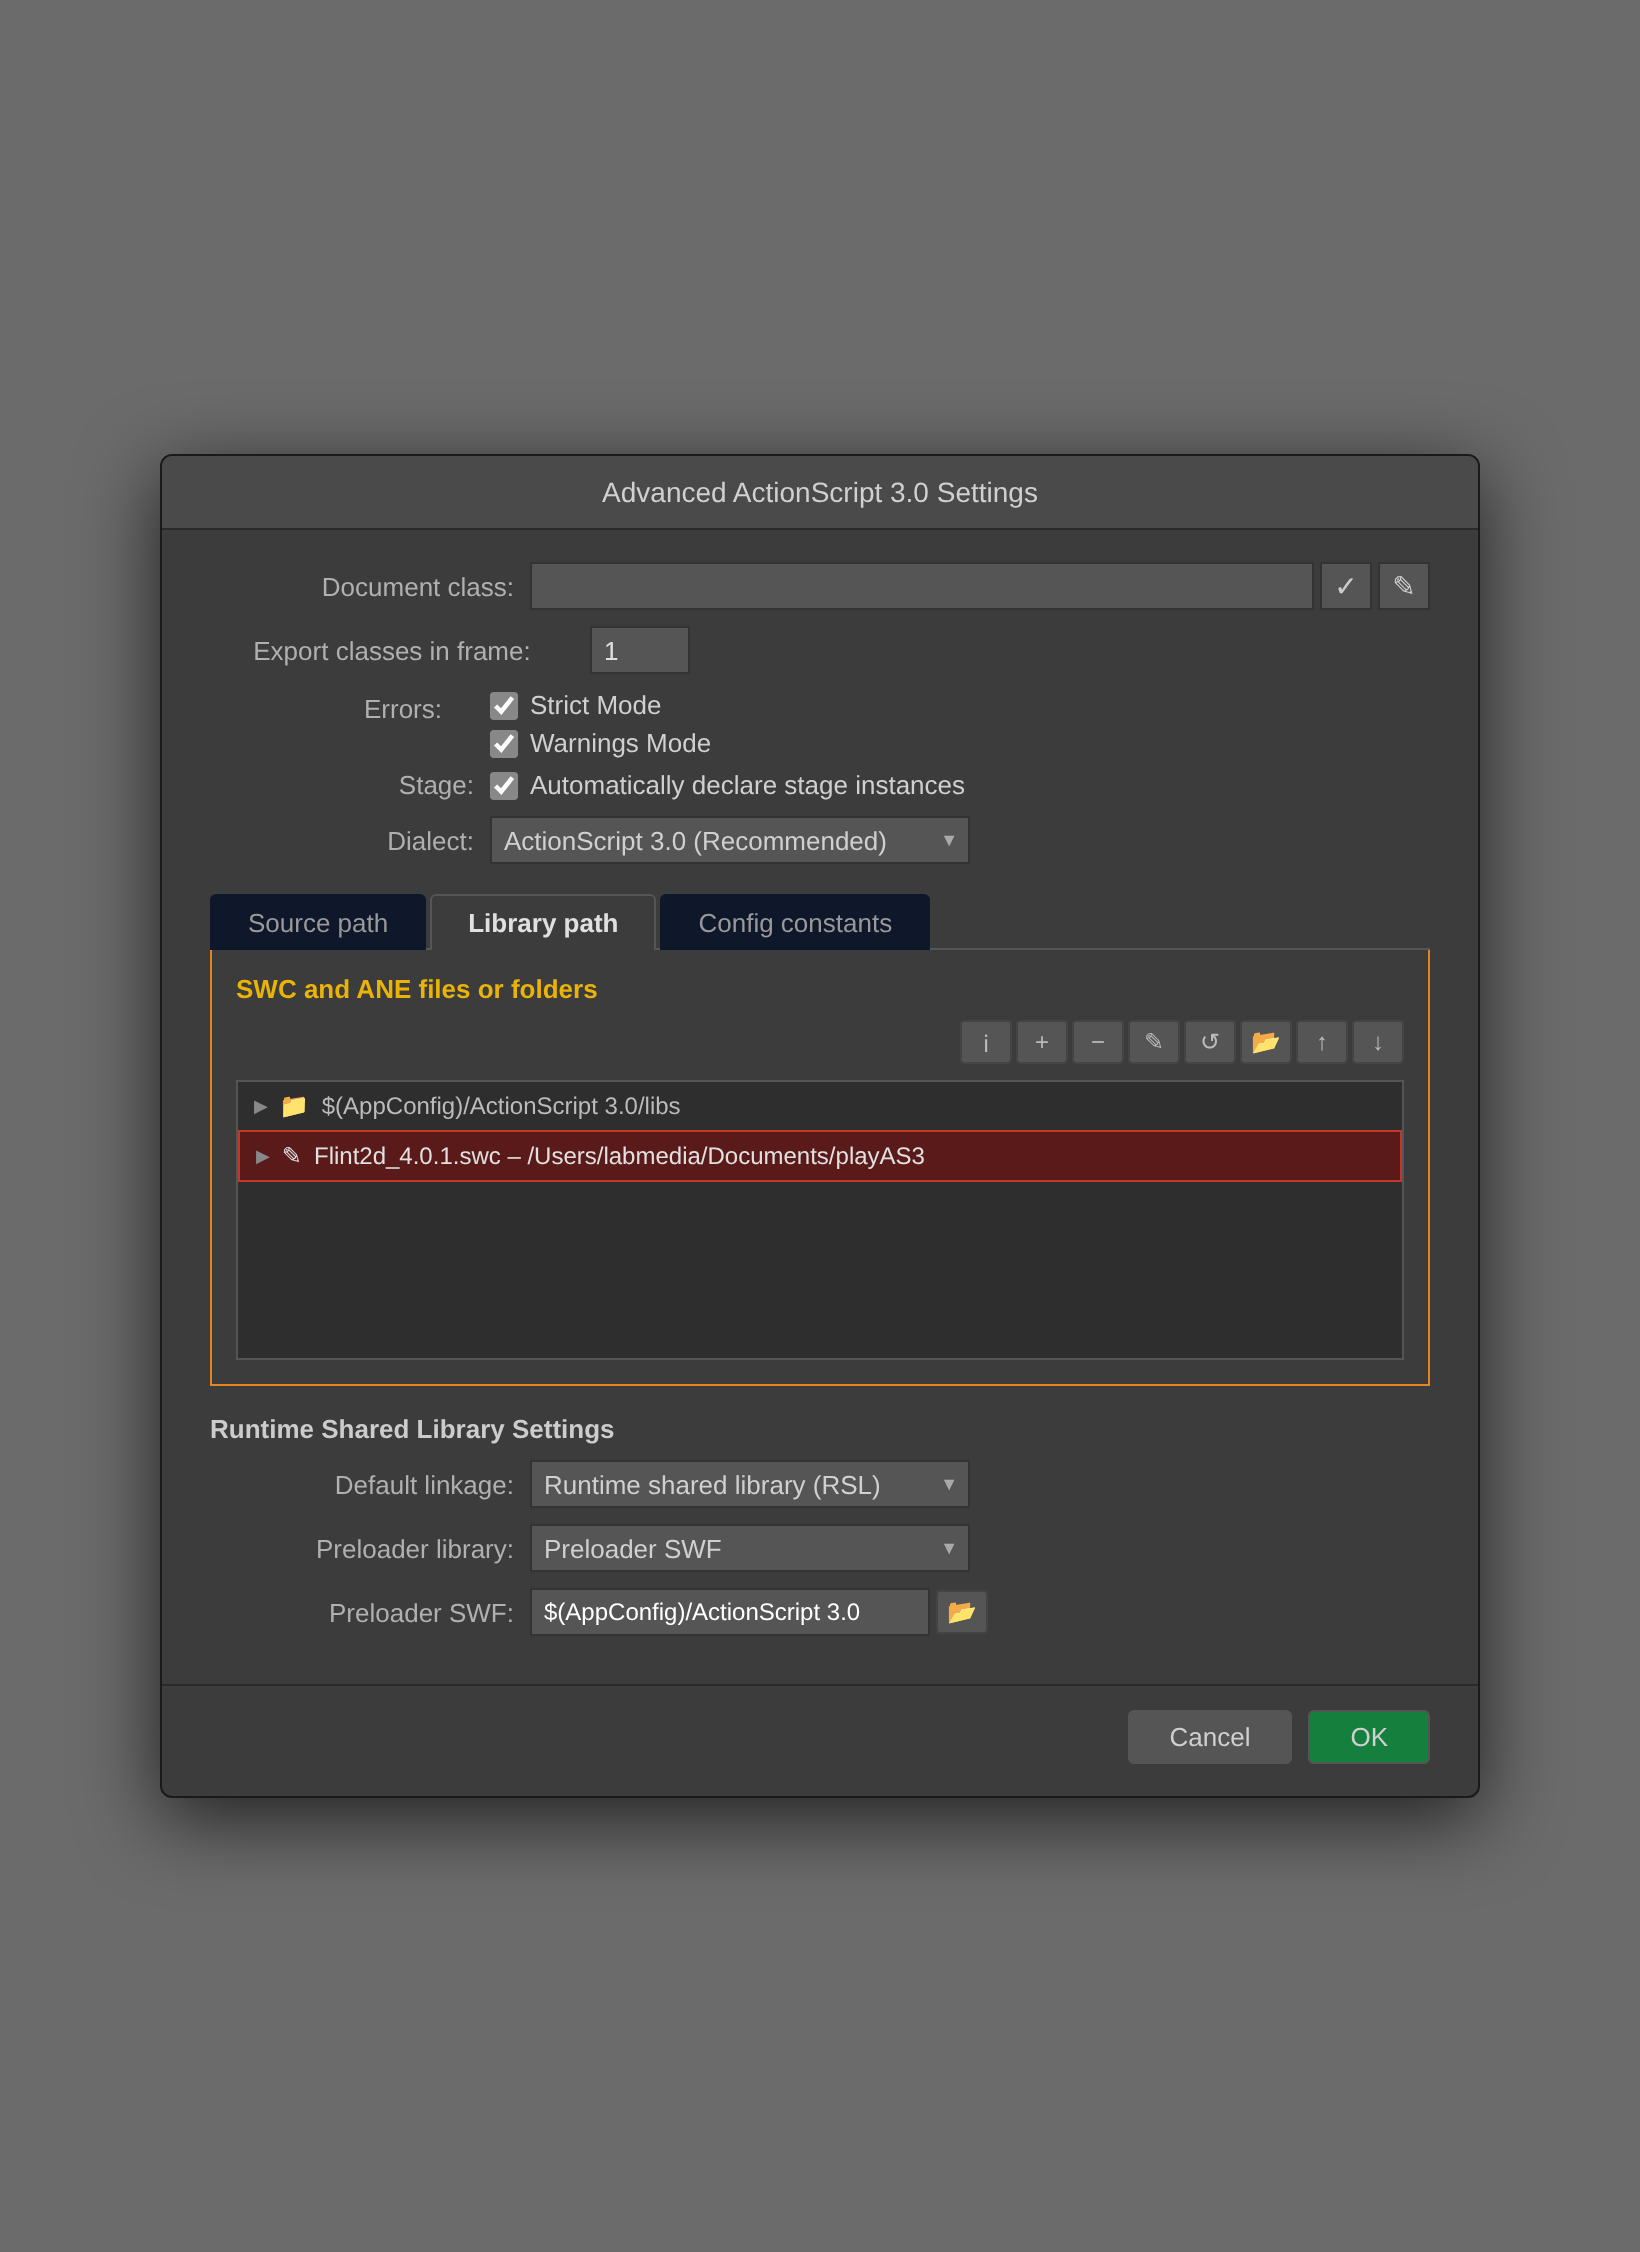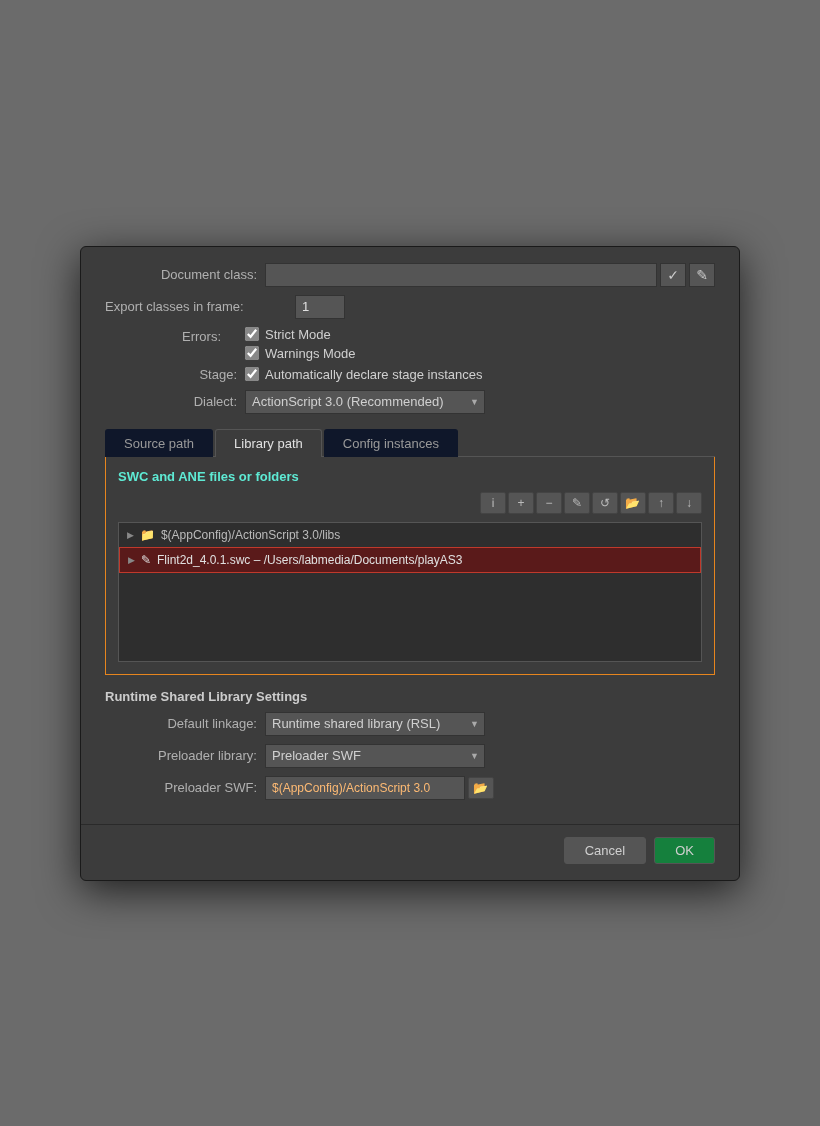--- a/index.html
+++ b/index.html
@@ -68,21 +68,21 @@
       color: #ccc;
       display: flex;
       align-items: center;
       justify-content: center;
       margin-left: 3px;
       cursor: pointer;
       font-size: 14px;
     }
     .export-frame-label {
       width: 190px;
-      text-align: left;
+      text-align: center;
       color: #b0b0b0;
       padding-right: 8px;
       font-size: 13px;
     }
     .export-frame-input {
       width: 50px;
       height: 24px;
       background: #555;
       border: 1px solid #333;
       color: #e0e0e0;
@@ -187,35 +187,36 @@
       background: transparent;
       margin-right: 2px;
       position: relative;
       bottom: -1px;
     }
     .tab.active {
       background: #3c3c3c;
       color: #e0e0e0;
       border-color: #555;
       border-bottom-color: #3c3c3c;
+      font-weight: bold;
     }
     .tab.inactive {
       background: #0f172a;
       color: #999;
     }
     
     .tab-content {
       border: 1px solid #e6851e;
       border-top: none;
       padding: 12px;
       background: #3c3c3c;
     }
     .section-title {
       font-size: 13px;
-      color: #5eead4;
+      color: #eab308;
       font-weight: 600;
       margin-bottom: 8px;
     }
     
     .toolbar-icons {
       display: flex;
       justify-content: flex-end;
       gap: 2px;
       margin-bottom: 8px;
     }
@@ -290,21 +291,21 @@
       padding: 0 6px;
       font-size: 13px;
       outline: none;
       appearance: none;
     }
     .preloader-input {
       width: 200px;
       height: 24px;
       background: #555;
       border: 1px solid #333;
-      color: #fdba74;
+      color: #ffffff;
       padding: 0 6px;
       font-size: 12px;
       outline: none;
     }
     
     .footer {
       display: flex;
       justify-content: flex-end;
       gap: 8px;
       padding: 12px 24px 16px;
@@ -321,20 +322,23 @@
     }
     .btn-ok {
       background: #15803d;
     }
   </style>
 </head>
 <body>
 
 <div class="dialog">
 
+  <div class="title-bar">
+    <span>Advanced ActionScript 3.0 Settings</span>
+  </div>
 
   <div class="dialog-body">
 
     <div class="doc-class-row">
       <div class="doc-class-label">Document class:</div>
       <input class="doc-class-input" type="text" value="" style="">
       <div class="icon-btn" title="Validate">✓</div>
       <div class="icon-btn" title="Edit">✎</div>
     </div>
 
@@ -375,21 +379,21 @@
     </div>
 
     <div class="tabs-row">
       <div class="tab inactive">
         <span>Source path</span>
       </div>
       <div class="tab active">
         <span>Library path</span>
       </div>
       <div class="tab inactive">
-        <span>Config instances</span>
+        <span>Config constants</span>
       </div>
     </div>
 
     <div class="tab-content">
       <div class="section-title">SWC and ANE files or folders</div>
 
       <div class="toolbar-icons">
         <div class="tool-btn" title="Info">ℹ</div>
         <div class="tool-btn" title="Add">+</div>
         <div class="tool-btn" title="Remove">−</div>

